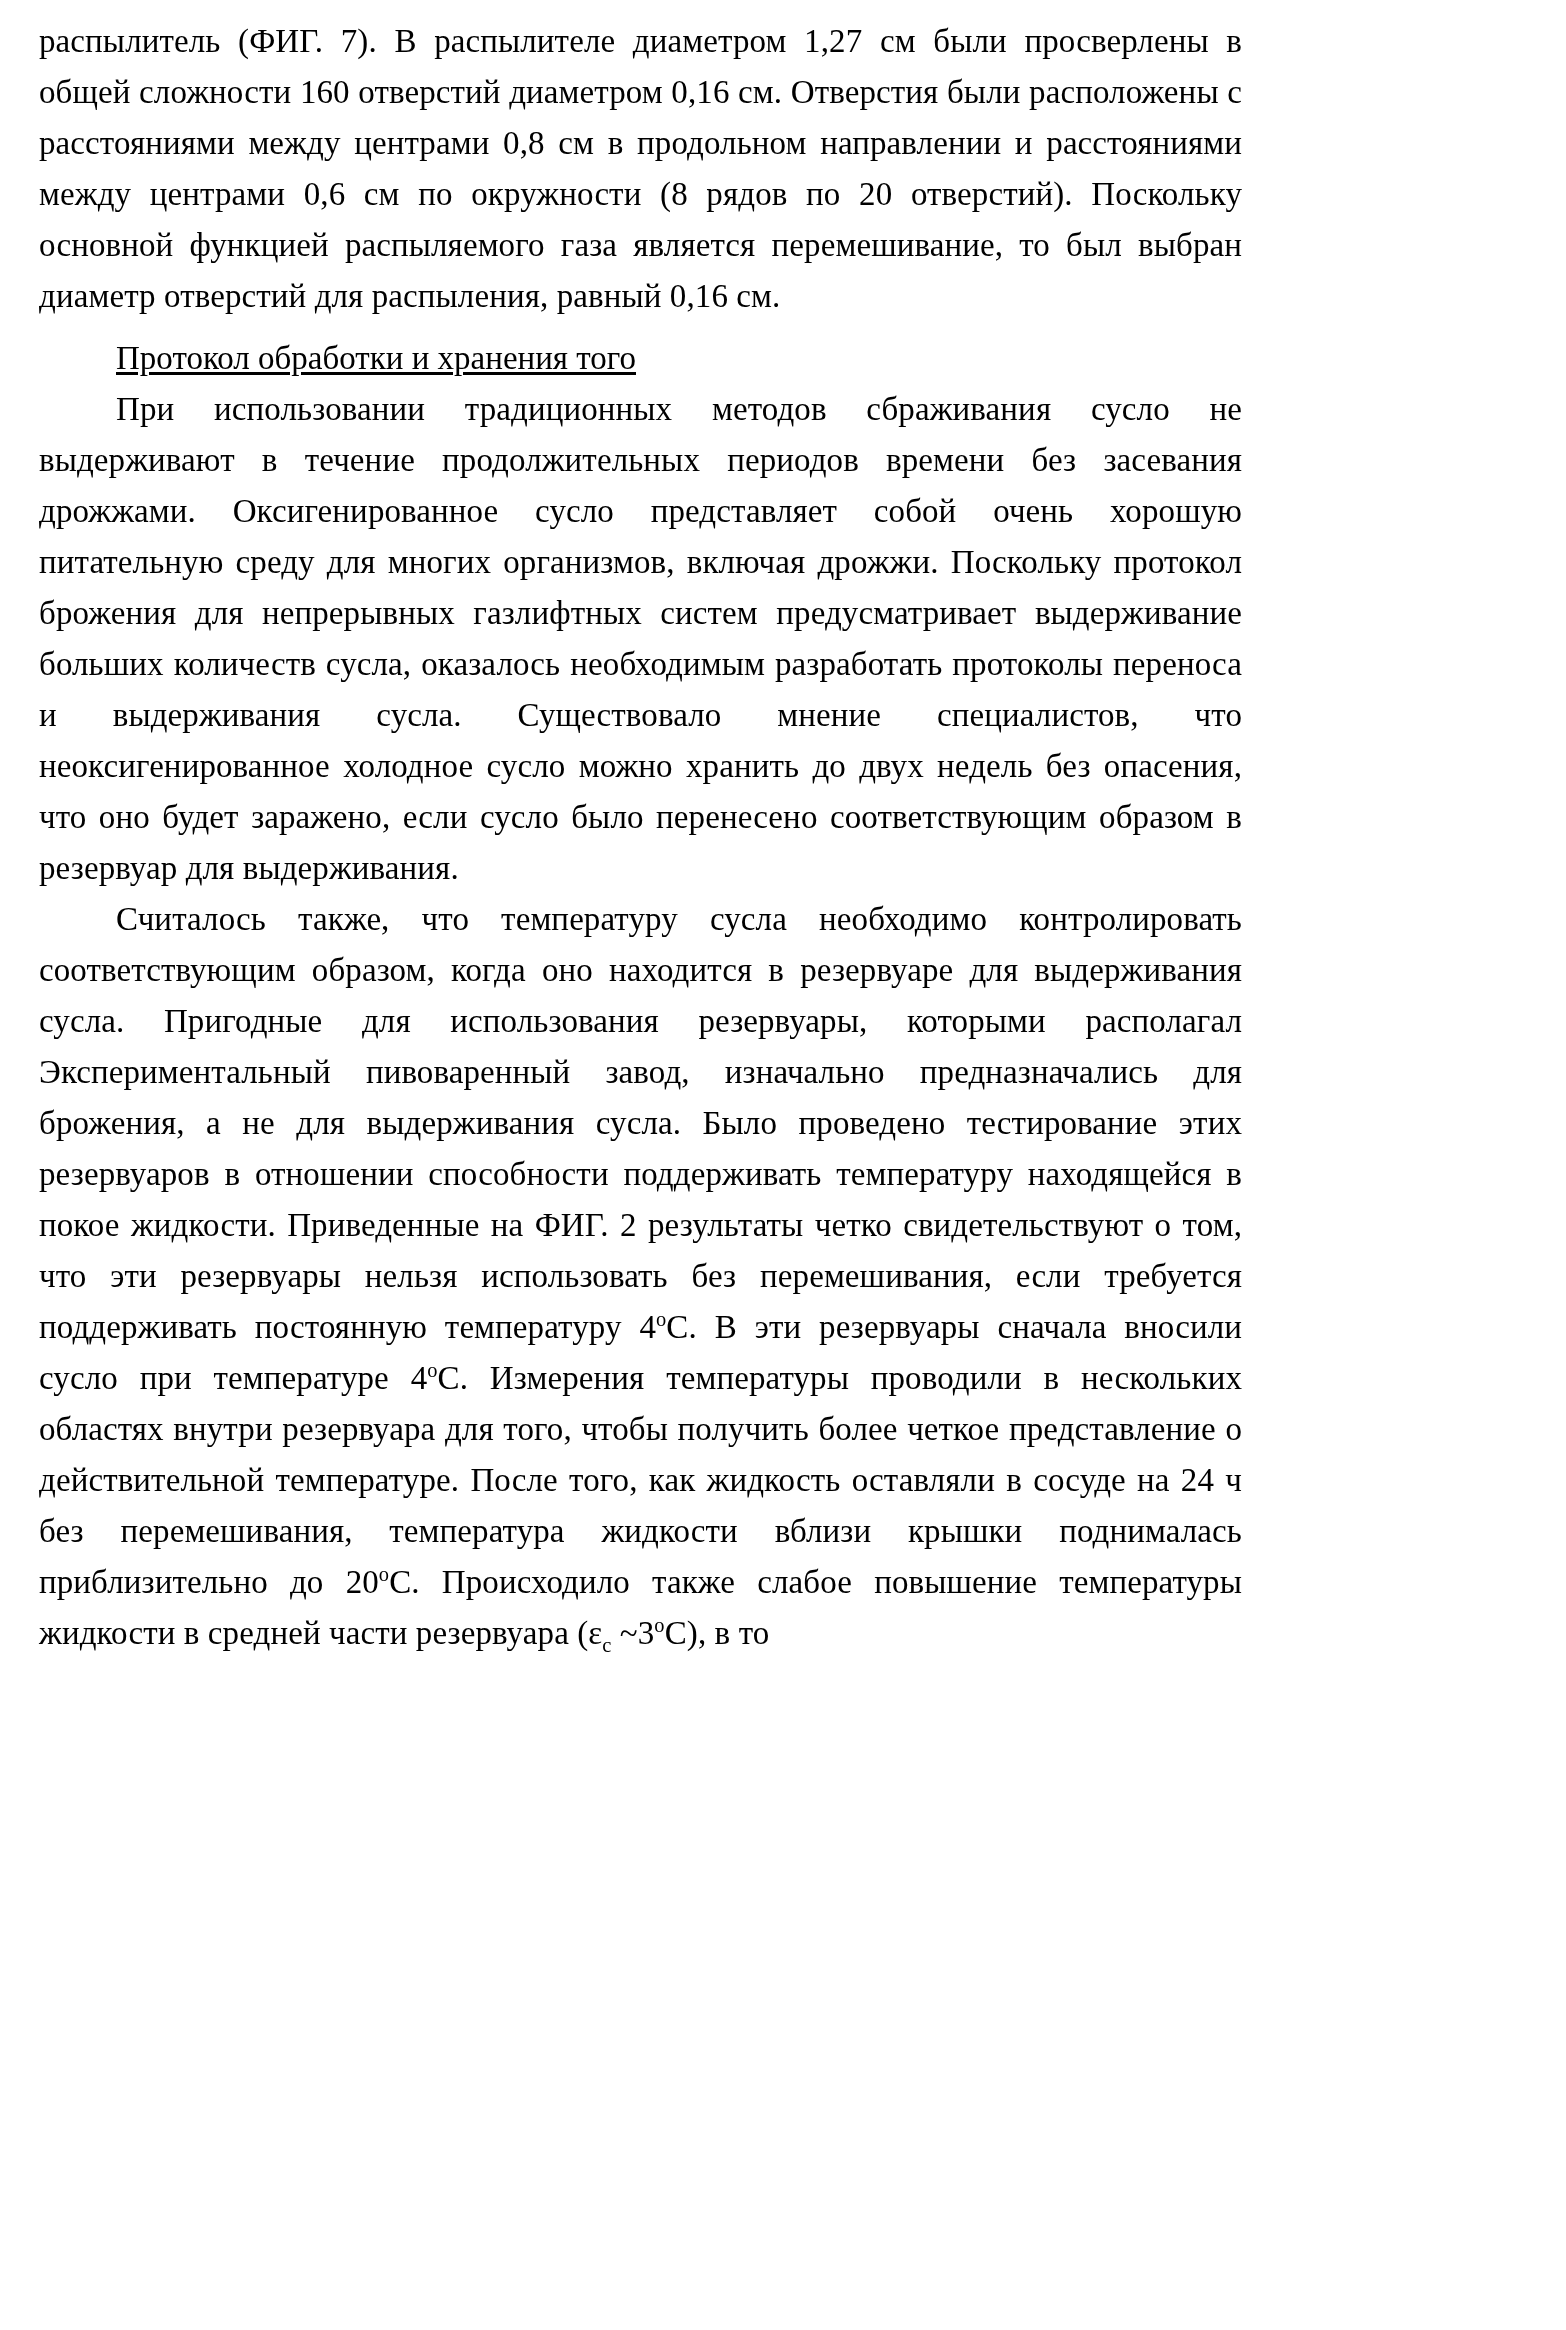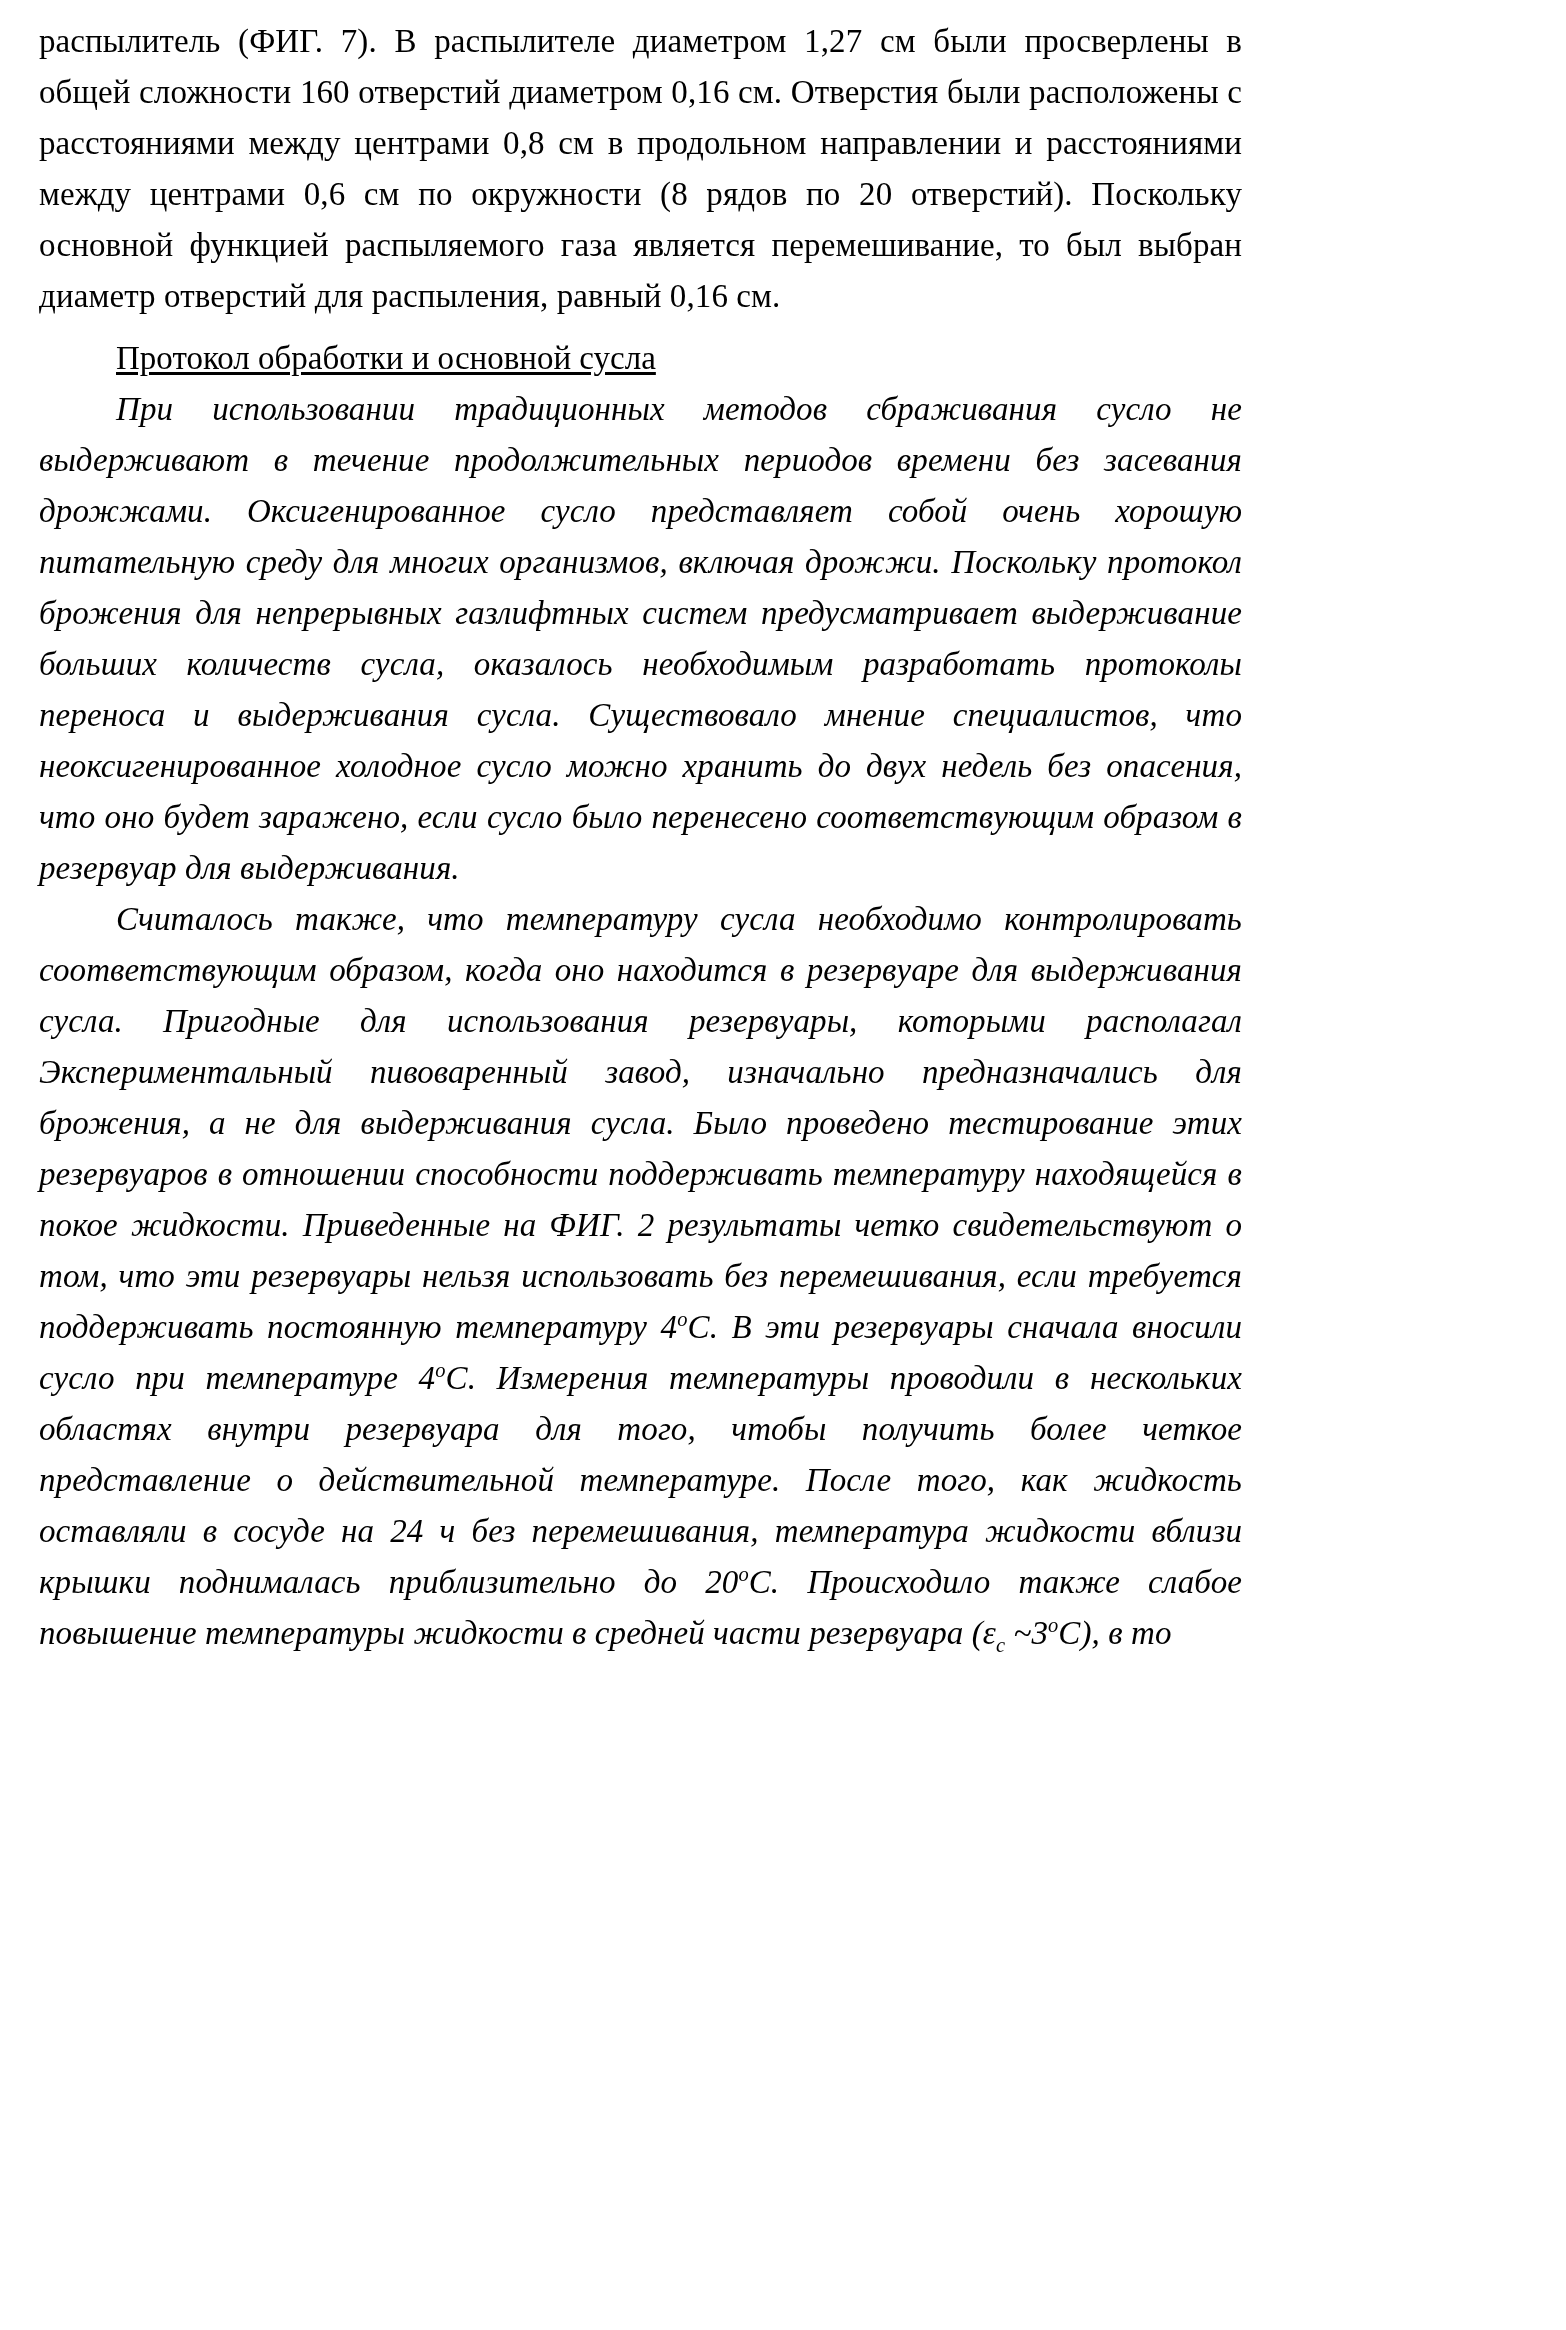--- a/index.html
+++ b/index.html
@@ -23,21 +23,20 @@
   .para {
     font-size: 33px;
     line-height: 1.545;
     text-align: justify;
     text-justify: inter-word;
     margin: 0 0 0 0;
     letter-spacing: 0.1px;
   }
   .para.indent {
     text-indent: 77px;
-    font-style: italic;
   }
   .heading-line {
     font-size: 33px;
     line-height: 1.545;
     margin: 11.3px 0 0 0;
     padding-left: 77px;
   }
   .heading-line span.u {
     text-decoration: underline;
     text-underline-offset: 3.2px;
@@ -54,20 +53,20 @@
   }
   .block-2 { }
 </style>
 </head>
 <body>
 
 <div class="page">
 
   <p class="para">распылитель (ФИГ. 7). В распылителе диаметром 1,27 см были просверлены в общей сложности 160 отверстий диаметром 0,16 см. Отверстия были расположены с расстояниями между центрами 0,8 см в продольном направлении и расстояниями между центрами 0,6 см по окружности (8 рядов по 20 отверстий). Поскольку основной функцией распыляемого газа является перемешивание, то был выбран диаметр отверстий для распыления, равный 0,16 см.</p>
 
-  <div class="heading-line"><span class="u">Протокол обработки и основной сусла</span></div>
+  <div class="heading-line"><span class="u">Протокол обработки и хранения того</span></div>
 
   <p class="para indent">При использовании традиционных методов сбраживания сусло не выдерживают в течение продолжительных периодов времени без засевания дрожжами. Оксигенированное сусло представляет собой очень хорошую питательную среду для многих организмов, включая дрожжи. Поскольку протокол брожения для непрерывных газлифтных систем предусматривает выдерживание больших количеств сусла, оказалось необходимым разработать протоколы переноса и выдерживания сусла. Существовало мнение специалистов, что неоксигенированное холодное сусло можно хранить до двух недель без опасения, что оно будет заражено, если сусло было перенесено соответствующим образом в резервуар для выдерживания.</p>
 
   <p class="para indent block-2"><span>Считалось также, что температуру сусла необходимо контролировать соответствующим образом, когда оно находится в резервуаре для выдерживания сусла. Пригодные для использования резервуары, которыми располагал Экспериментальный пивоваренный завод, изначально предназначались для брожения, а не для выдерживания сусла. Было проведено тестирование этих резервуаров в отношении способности поддерживать температуру находящейся в покое жидкости. Приведенные на ФИГ. 2 результаты четко свидетельствуют о том, что эти резервуары нельзя использовать без перемешивания, если требуется поддерживать постоянную температуру 4</span><span class="sup">o</span><span>C</span><span>. В эти резервуары сначала вносили сусло при температуре 4</span><span class="sup">o</span><span>C</span><span>. Измерения температуры проводили в нескольких областях внутри резервуара для того, чтобы получить более четкое представление о действительной температуре. После того, как жидкость оставляли в сосуде на 24 ч без перемешивания, температура жидкости вблизи крышки поднималась приблизительно до 20</span><span class="sup">o</span><span>C</span><span>. Происходило также слабое повышение температуры жидкости в средней части резервуара (ε</span><span class="sub">c</span><span> ~3</span><span class="sup">o</span><span>C</span><span>), в то</span></p>
 
 </div>
 
 
 </body></html>

